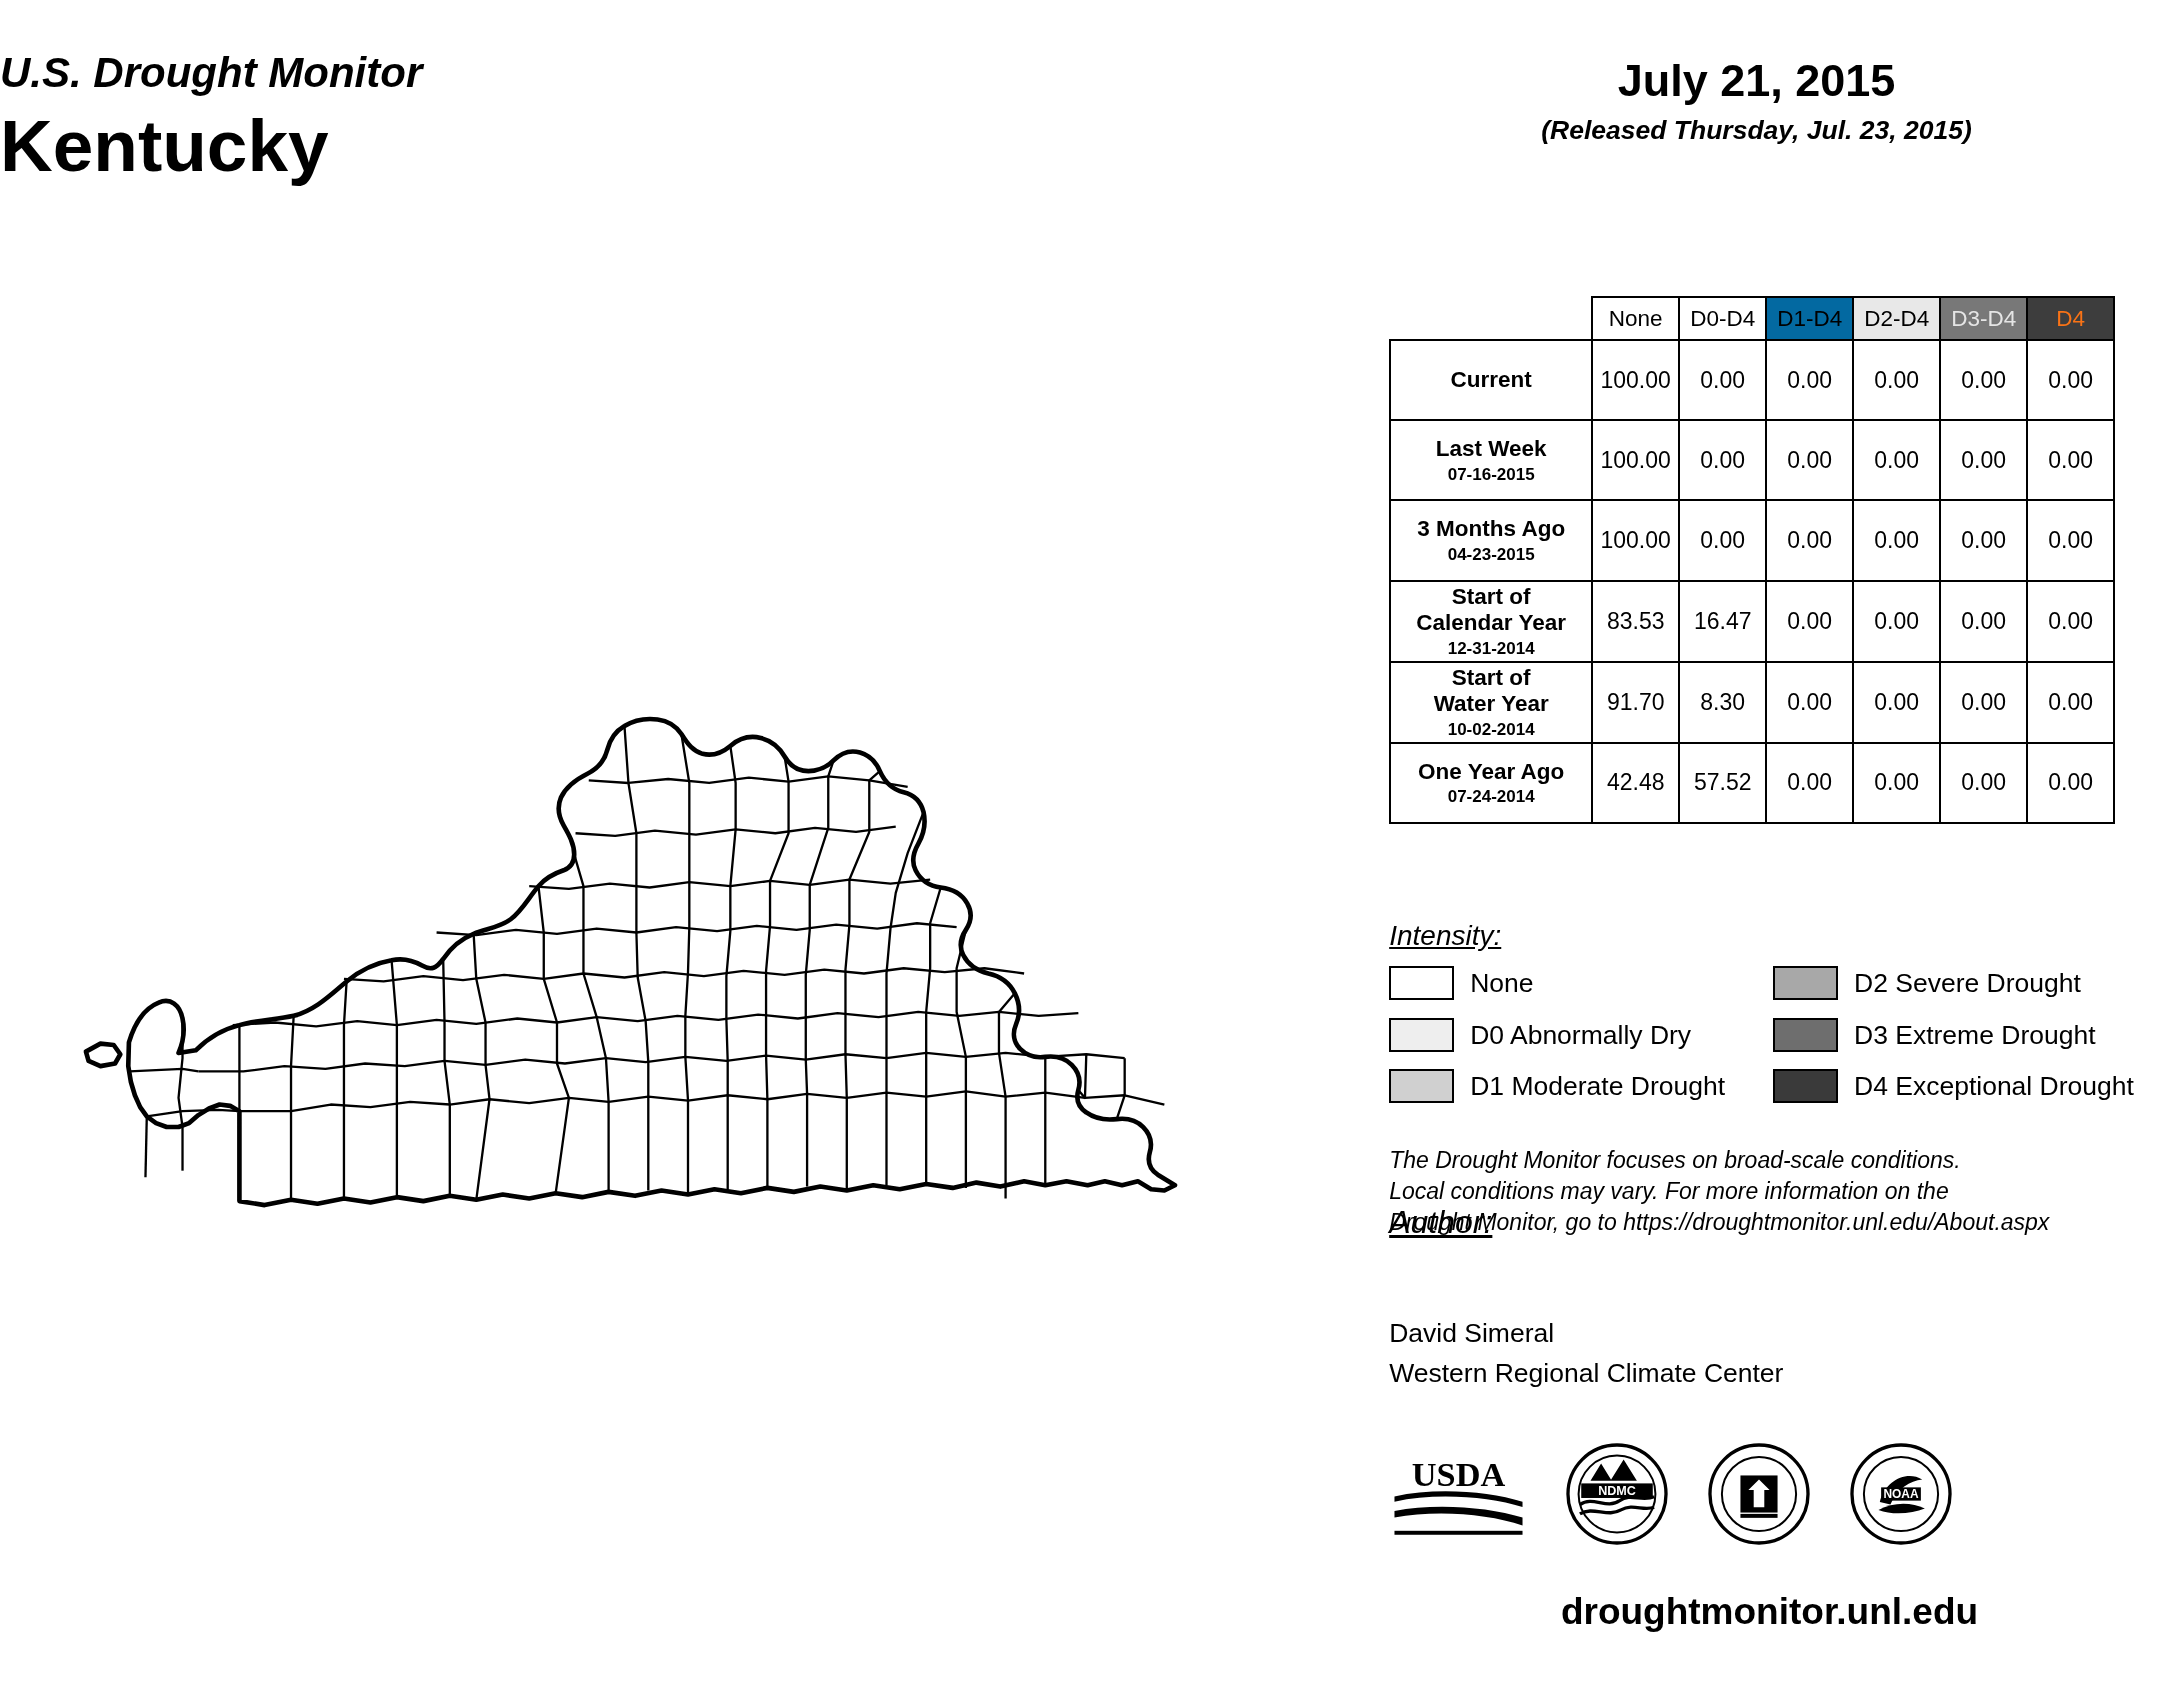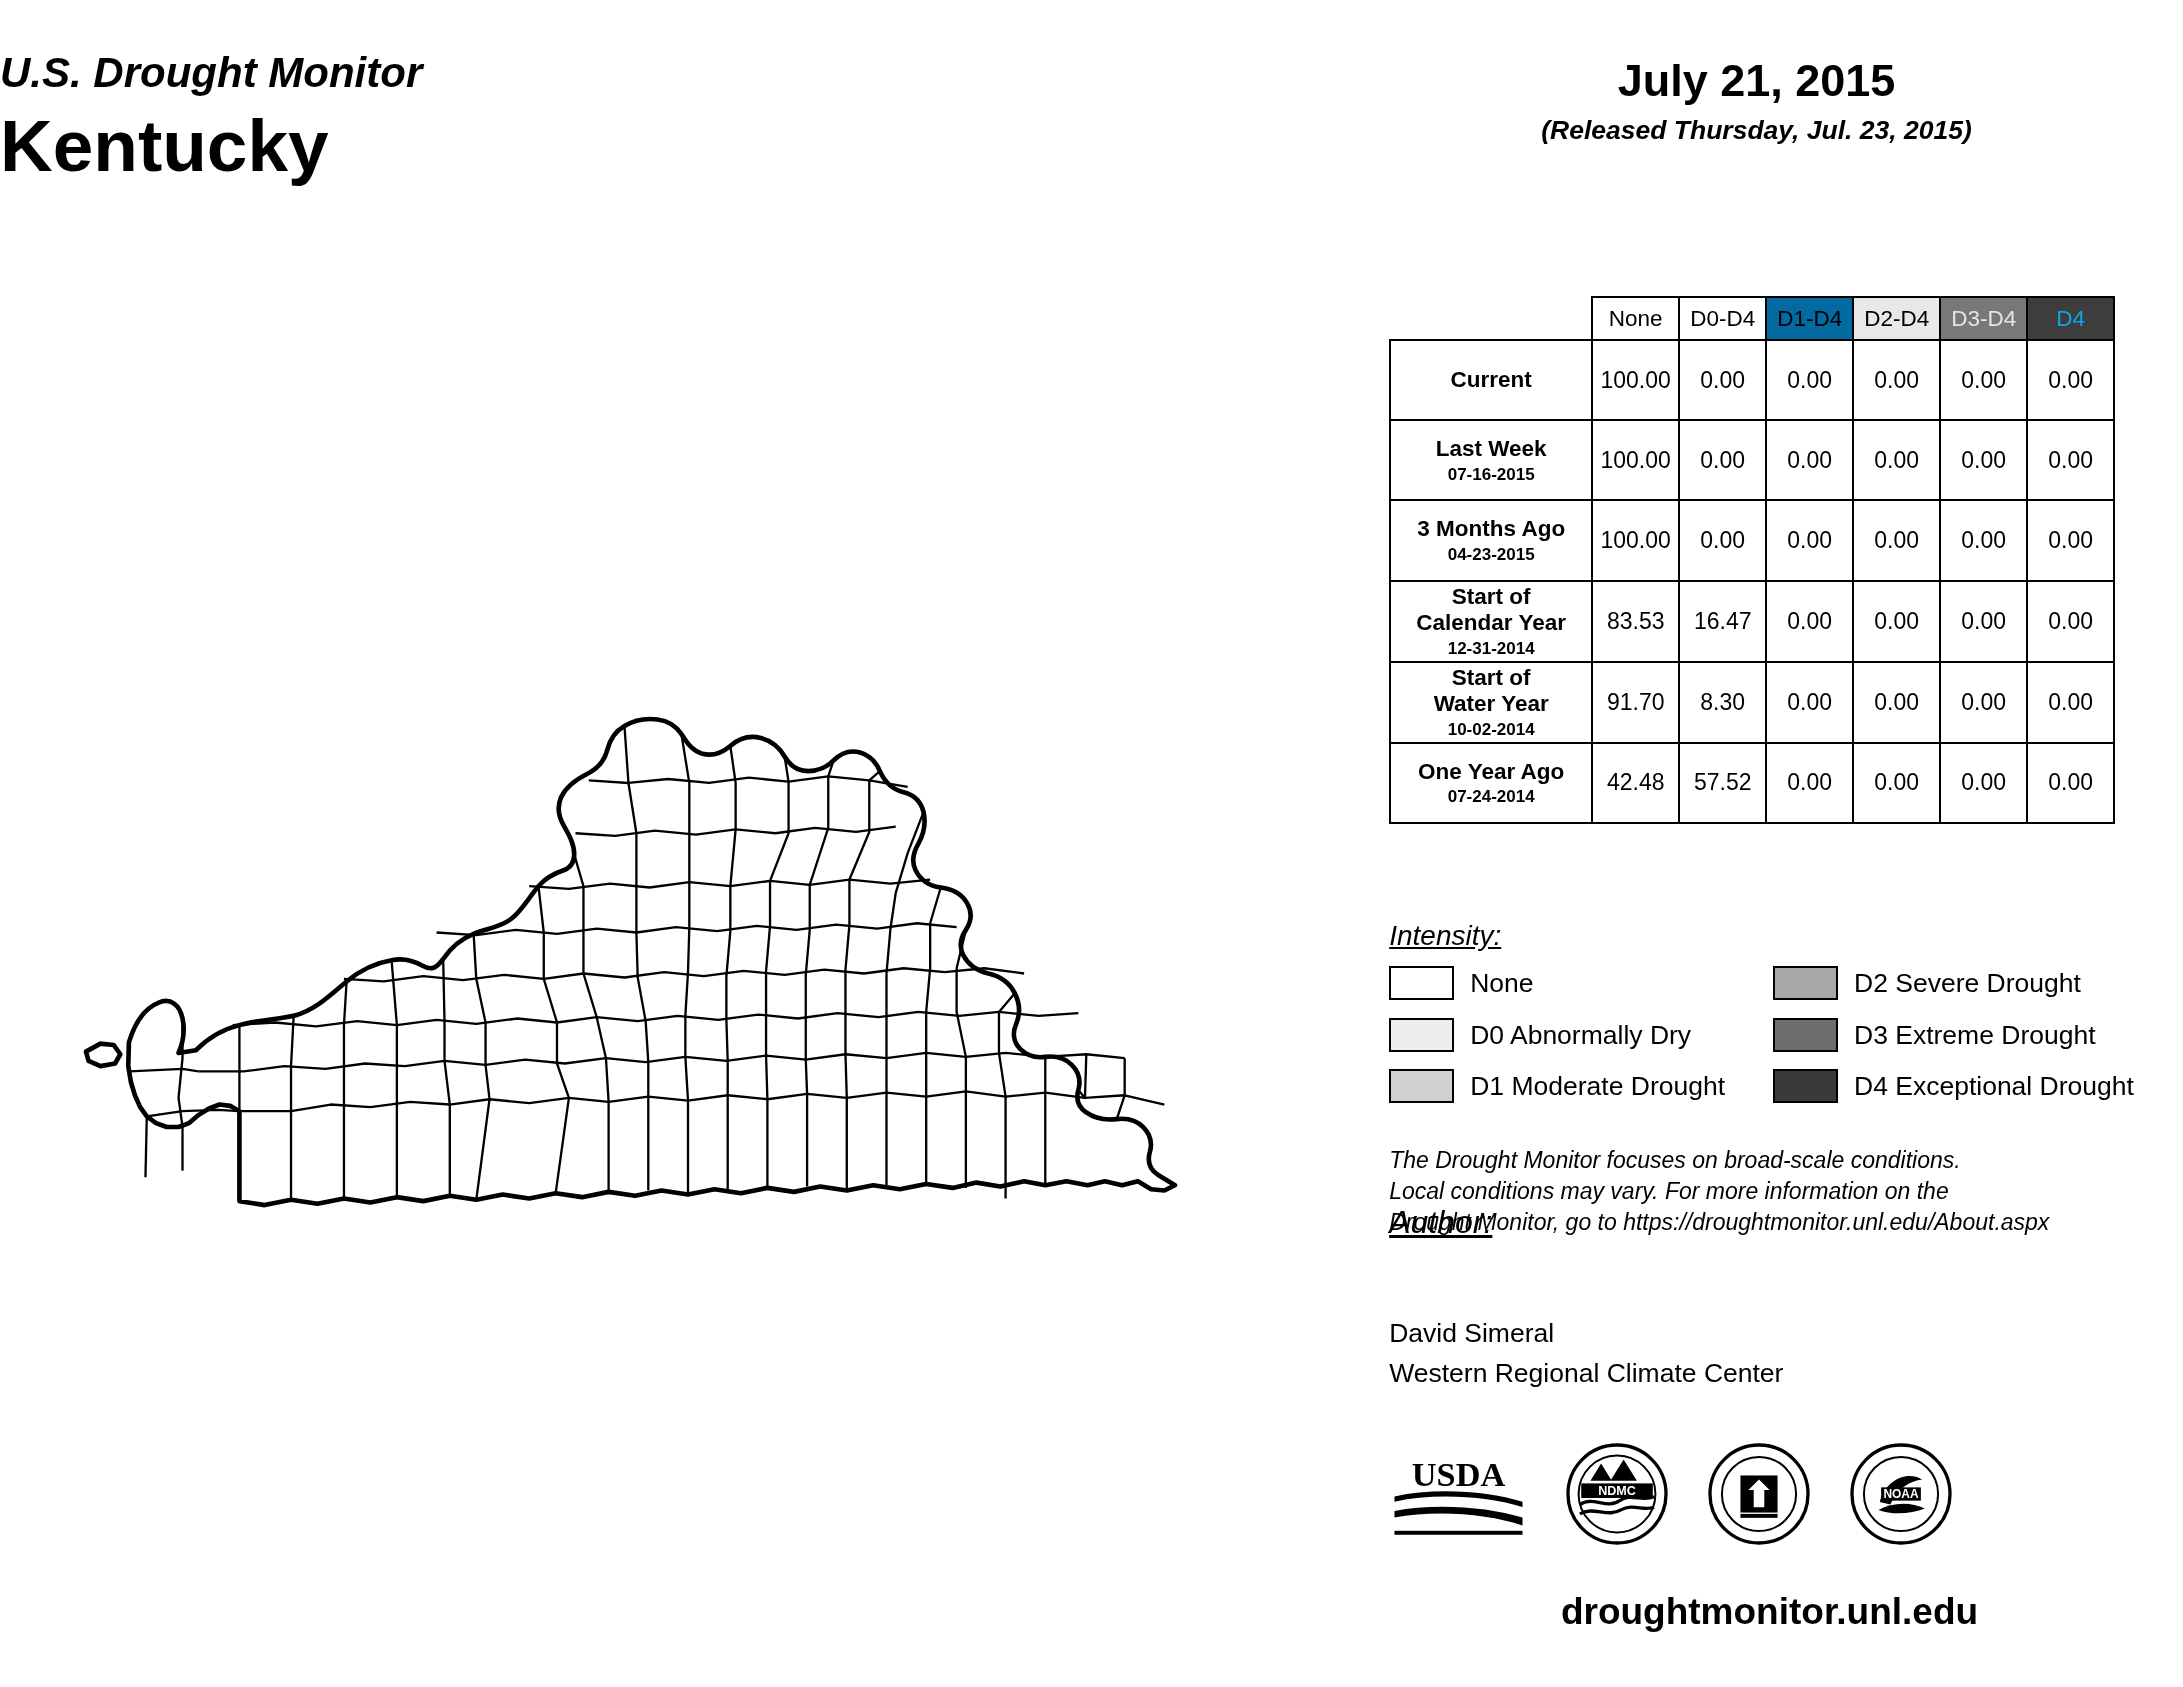--- a/index.html
+++ b/index.html
@@ -121,21 +121,21 @@
     font-size: 22.5px;
   }
   #cond-table thead th.corner {
     border: none;
   }
   .hdr-none   { background: #ffffff; width: 85px; }
   .hdr-d0     { background: #ffffff; width: 85px; margin-top: 16px; }
   .hdr-d1     { background: #0369a1; width: 85px; }
   .hdr-d2     { background: #e8e8e8; width: 85px; }
   .hdr-d3     { background: #787878; color: #e5e5e5; width: 85px; }
-  .hdr-d4     { background: #3d3d3d; color: #0ea5e9; width: 85px; }
+  .hdr-d4     { background: #3d3d3d; color: #f97316; width: 85px; }
 
   #cond-table tbody td.rowlabel {
     width: 192px;
     height: 73px;
     font-weight: bold;
     font-size: 22.5px;
     line-height: 1.15;
     padding: 2.6px 4px;
   }
   #cond-table tbody td.rowlabel .sub {

